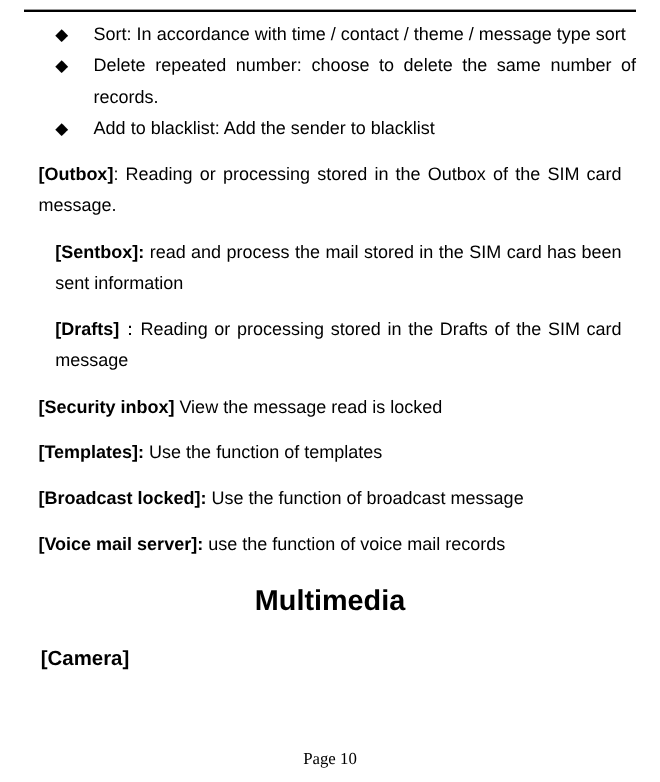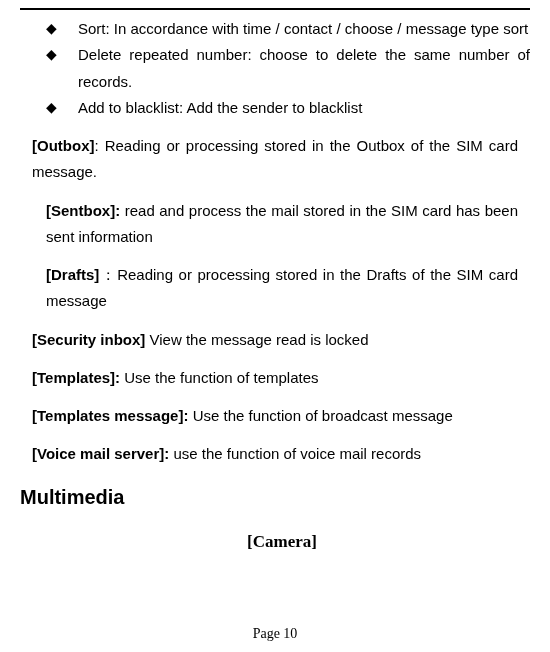--- a/index.html
+++ b/index.html
@@ -48,54 +48,53 @@
       text-justify: inter-word;
       margin: 12px;
     }
     .para.indent {
       padding-left: 14px;
     }
     .bold {
       font-weight: bold;
     }
     .section-title {
-      text-align: left;
+      text-align: center;
       font-weight: bold;
-      font-size: 20px;
+      font-size: 24px;
       margin-top: 8px;
       margin-bottom: 12px;
     }
     .camera-title {
-      font-family: Liberation Serif, serif;
+      font-family: Liberation Sans, sans-serif;
       font-weight: bold;
       font-size: 17px;
       padding-left: 14px;
       margin-top: 6px;
-      text-align: center;
     }
     .footer {
       text-align: center;
       font-family: "Times New Roman", Times, serif;
       font-size: 14px;
       position: absolute;
       bottom: 14px;
       left: 0;
       right: 0;
     }
   </style>
 </head>
 <body>
 
 <div class="page">
   <div class="divider"></div>
 
   <ul class="diamond-list">
     <li>
       <span class="marker">◆</span>
-      <span>Sort: In accordance with time / contact / choose / message type sort</span>
+      <span>Sort: In accordance with time / contact / theme / message type sort</span>
     </li>
     <li>
       <span class="marker">◆</span>
       <span>Delete repeated number: choose to delete the same number of records.</span>
     </li>
     <li>
       <span class="marker">◆</span>
       <span>Add to blacklist: Add the sender to blacklist</span>
     </li>
   </ul>
@@ -114,21 +113,21 @@
 
   <p class="para">
     <span class="bold">[Security inbox]</span><span> </span><span>View the message read is locked</span>
   </p>
 
   <p class="para">
     <span class="bold">[Templates]:</span><span> </span><span>Use the function of templates</span>
   </p>
 
   <p class="para">
-    <span class="bold">[Templates message]:</span><span> </span><span>Use the function of broadcast message</span>
+    <span class="bold">[Broadcast locked]:</span><span> </span><span>Use the function of broadcast message</span>
   </p>
 
   <p class="para">
     <span class="bold">[Voice mail server]:</span><span> </span><span>use the function of voice mail records</span>
   </p>
 
   <div class="section-title">Multimedia</div>
 
   <div class="camera-title">[Camera]</div>
 

